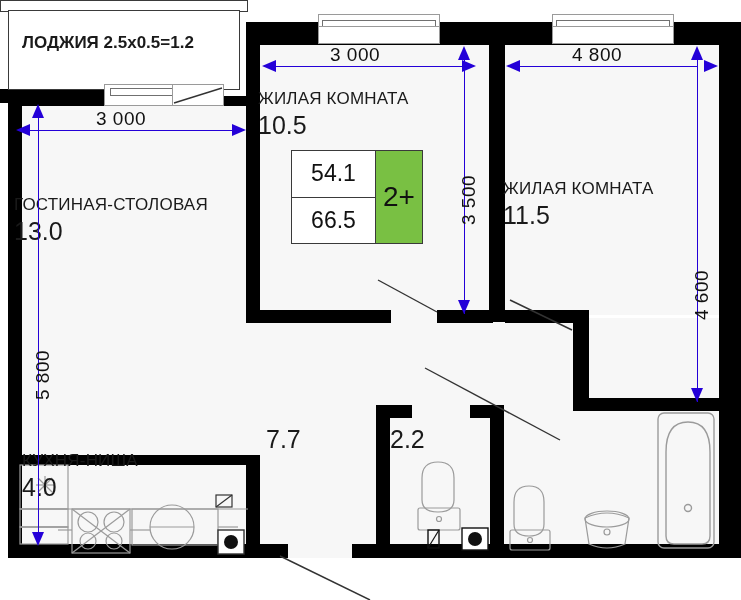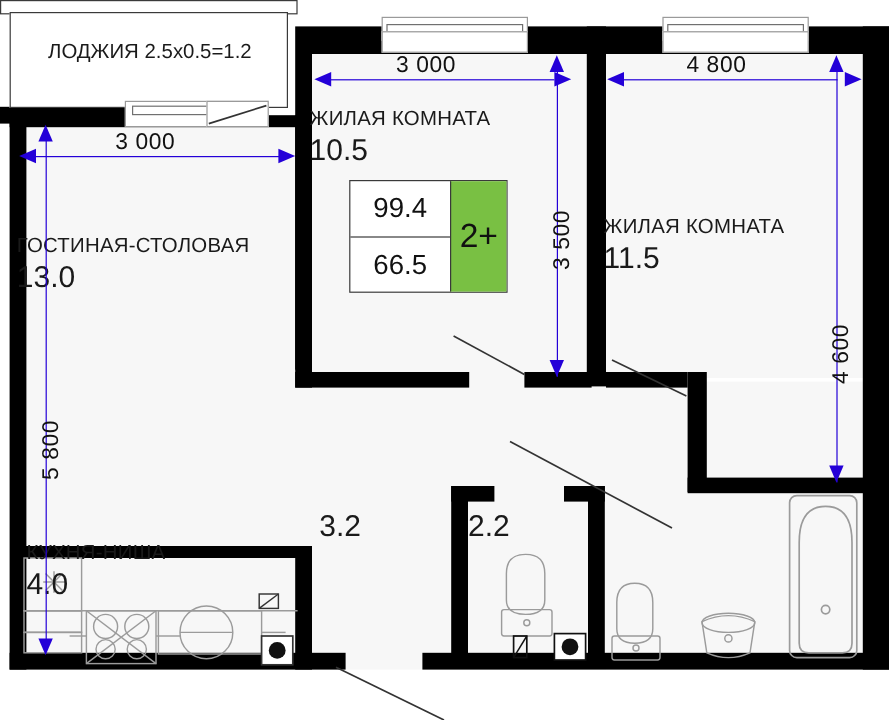--- a/index.html
+++ b/index.html
@@ -219,21 +219,21 @@
 
   <div class="wall" style="left:376px;top:405px;width:14px;height:140px;"></div>
   <div class="wall" style="left:376px;top:405px;width:36px;height:13px;"></div>
   <div class="wall" style="left:470px;top:405px;width:34px;height:13px;"></div>
   <div class="wall" style="left:490px;top:405px;width:14px;height:140px;"></div>
 
   <div class="wall" style="left:352px;top:544px;width:389px;height:14px;"></div>
 
   <div class="loggia-box" style="left:0px;top:0px;width:248px;height:12px;"></div>
   <div class="loggia-box" style="left:8px;top:10px;width:232px;height:80px;"></div>
-  <div class="loggia-label" style="left:40px;top:33px;">ЛОДЖИЯ 2.5x0.5=1.2</div>
+  <div class="loggia-label" style="left:22px;top:33px;font-weight:bold;">ЛОДЖИЯ 2.5x0.5=1.2</div>
 
   <div class="window" style="left:104px;top:84px;width:120px;height:22px;"></div>
   <div class="window-bar" style="left:110px;top:88px;width:104px;height:8px;"></div>
   <div class="window" style="left:172px;top:84px;width:52px;height:22px;"></div>
 
   <div class="window" style="left:318px;top:14px;width:122px;height:20px;"></div>
   <div class="window-bar" style="left:322px;top:20px;width:114px;height:7px;"></div>
   <div class="window" style="left:318px;top:26px;width:122px;height:18px;"></div>
 
   <div class="window" style="left:552px;top:14px;width:122px;height:20px;"></div>
@@ -318,21 +318,21 @@
     </g>
     <g stroke="#9b9b9b" fill="none" stroke-width="1.4">
       <rect x="658" y="413" width="56" height="135" rx="6"></rect>
       <path d="M 666 452 q 0 -30 22 -30 q 22 0 22 30 l 0 84 q 0 8 -8 8 l -28 0 q -8 0 -8 -8 z"></path>
       <circle cx="688" cy="508" r="3.5"></circle>
     </g>
   </svg>
 
   <div class="info-box">
     <div class="info-col-left">
-      <div class="info-cell">99.4</div>
+      <div class="info-cell">54.1</div>
       <div class="info-cell">66.5</div>
     </div>
     <div class="info-col-right">2+</div>
   </div>
 
   <div class="room-label" style="left:14px;top:194px;width:252px;">
     <div class="room-name">ГОСТИНАЯ-СТОЛОВАЯ</div>
     <div class="room-area">13.0</div>
   </div>
 
@@ -344,21 +344,21 @@
   <div class="room-label" style="left:503px;top:178px;width:216px;">
     <div class="room-name">ЖИЛАЯ КОМНАТА</div>
     <div class="room-area">11.5</div>
   </div>
 
   <div class="room-label" style="left:22px;top:450px;width:230px;">
     <div class="room-name">КУХНЯ-НИША</div>
     <div class="room-area">4.0</div>
   </div>
 
-  <div class="room-label area-only" style="left:266px;top:425px;width:90px;">3.2</div>
+  <div class="room-label area-only" style="left:266px;top:425px;width:90px;">7.7</div>
   <div class="room-label area-only" style="left:390px;top:425px;width:90px;">2.2</div>
 
   <div class="dim-line-h" style="left:266px;top:66px;width:196px;"></div>
   <div class="arrow arrow-left" style="left:262px;top:60px;"></div>
   <div class="arrow arrow-right" style="left:462px;top:60px;"></div>
   <div class="dim-text" style="left:330px;top:44px;">3 000</div>
 
   <div class="dim-line-h" style="left:510px;top:66px;width:188px;"></div>
   <div class="arrow arrow-left" style="left:506px;top:60px;"></div>
   <div class="arrow arrow-right" style="left:704px;top:60px;"></div>

